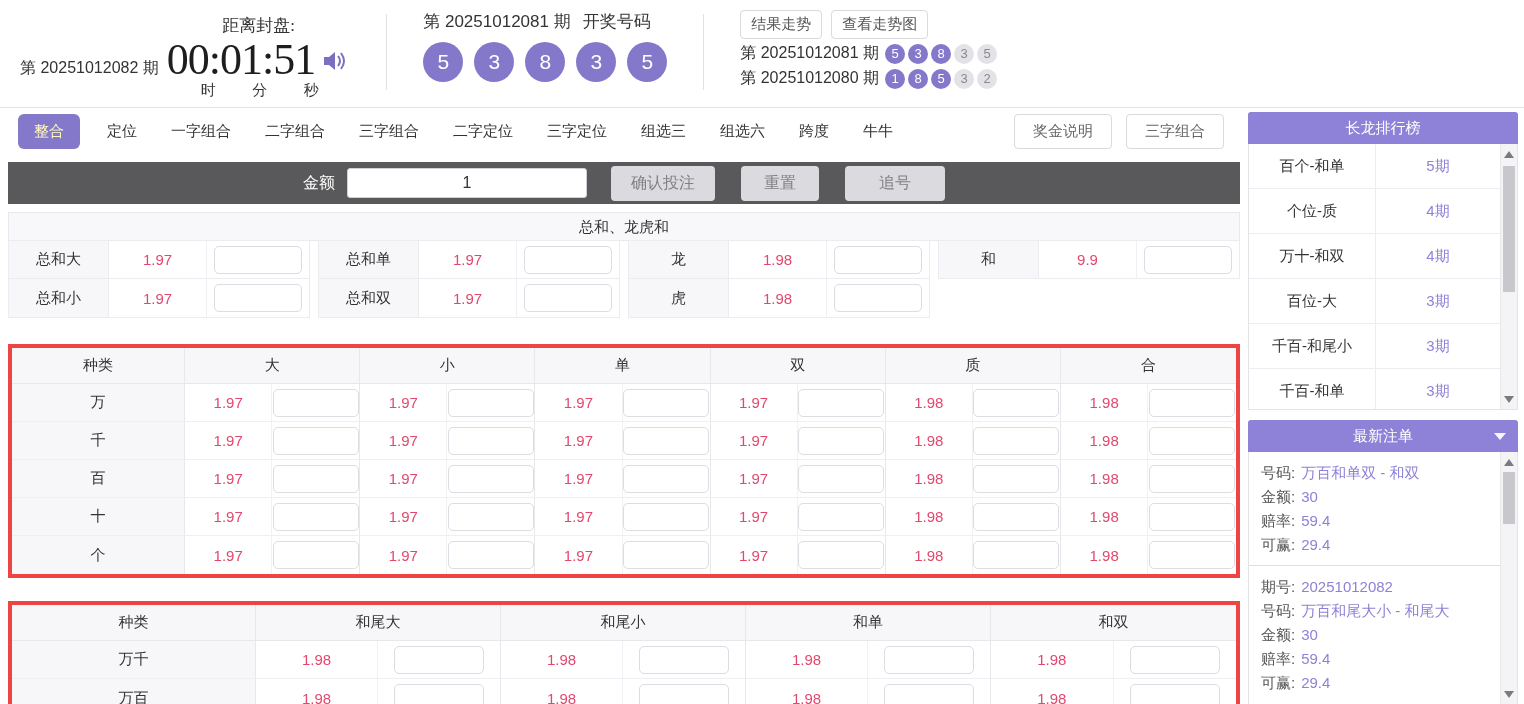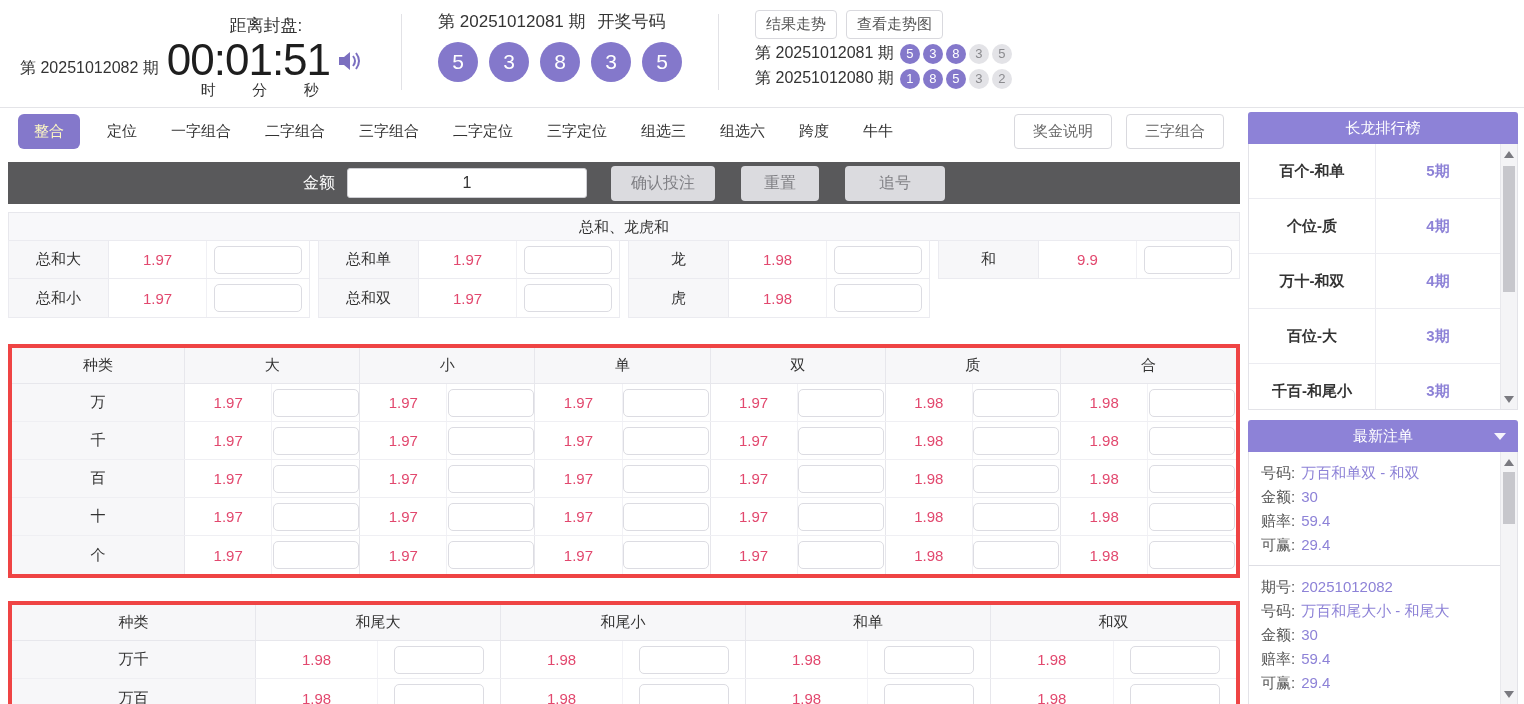--- a/index.html
+++ b/index.html
@@ -3,21 +3,21 @@
 <meta charset="utf-8">
 <style>
   * { box-sizing: border-box; margin: 0; padding: 0; }
   html,body { width:1524px; height:704px; overflow:hidden; background:#fff;
     font-family:"Liberation Sans","DejaVu Sans",sans-serif; color:#333; }
 
   
   .top-header { height:107px; display:flex; align-items:flex-start; padding-left:20px; }
   .th-left { display:flex; align-items:center; margin-top:14px; }
   .period-label { font-size:16px; white-space:nowrap; margin-top:22px; }
-  .clock-box { text-align:center; margin-left:8px; }
+  .clock-box { text-align:center; margin-left:8px;font-family:Liberation Serif, serif; }
   .clock-title { font-size:17px; }
   .clock-main { display:flex; align-items:center; }
   .clock-time { font-size:44px; letter-spacing:-1px; color:#1e1e1e; line-height:46px; }
   .speaker-wrap { margin-left:8px; margin-top:6px; }
   .clock-units { display:flex; width:180px; justify-content:space-between; padding:0 28px 0 34px; font-size:15px; margin-top:-2px; }
   .vdiv { width:1px; background:#e2e2e6; height:76px; margin:14px 36px 0; align-self:flex-start; }
   .th-mid { margin-top:10px; }
   .draw-title { font-size:17px; display:flex; gap:12px; }
   .balls { display:flex; gap:11px; margin-top:9px; }
   .ball { width:40px; height:40px; border-radius:50%; background:var(--accent); color:#fff;
@@ -99,21 +99,21 @@
   
   .panel-header { height:32px; background:#8d82d7; color:#fff; font-size:15px;
     display:flex; align-items:center; justify-content:center; border-radius:3px 3px 0 0; position:relative; }
   .panel-caret { position:absolute; right:12px; top:13px; width:0; height:0;
     border-left:6px solid transparent; border-right:6px solid transparent;
     border-top:7px solid rgba(255,255,255,0.92); cursor:pointer; }
   .panel-body { border:1px solid #e3e3e8; border-top:none; background:#fff; display:flex; overflow:hidden; }
   .streak-body { height:266px; }
   .orders-body { height:253px; }
   .panel-list { flex:1; overflow:hidden; }
-  .streak-row { display:flex; height:55px; border-bottom:1px solid #ececf1;font-weight:bold; }
+  .streak-row { display:flex; height:45px; border-bottom:1px solid #ececf1; }
   .streak-label { width:127px; display:flex; align-items:center; justify-content:center;
     font-size:15px; border-right:1px solid #ececf1; }
   .streak-value { flex:1; display:flex; align-items:center; justify-content:center;
     font-size:15px; color:#8d82d7; }
   .order-entry { padding:9px 12px 8px; border-bottom:1px solid #dedee4; }
   .order-entry:last-child { border-bottom:none; }
   .order-line { display:flex; gap:6px; font-size:15px; line-height:24px; white-space:nowrap; }
   .ol-label { color:#555; }
   .ol-value { color:#8d82d7; }
   .orders-gap { height:10px; }

